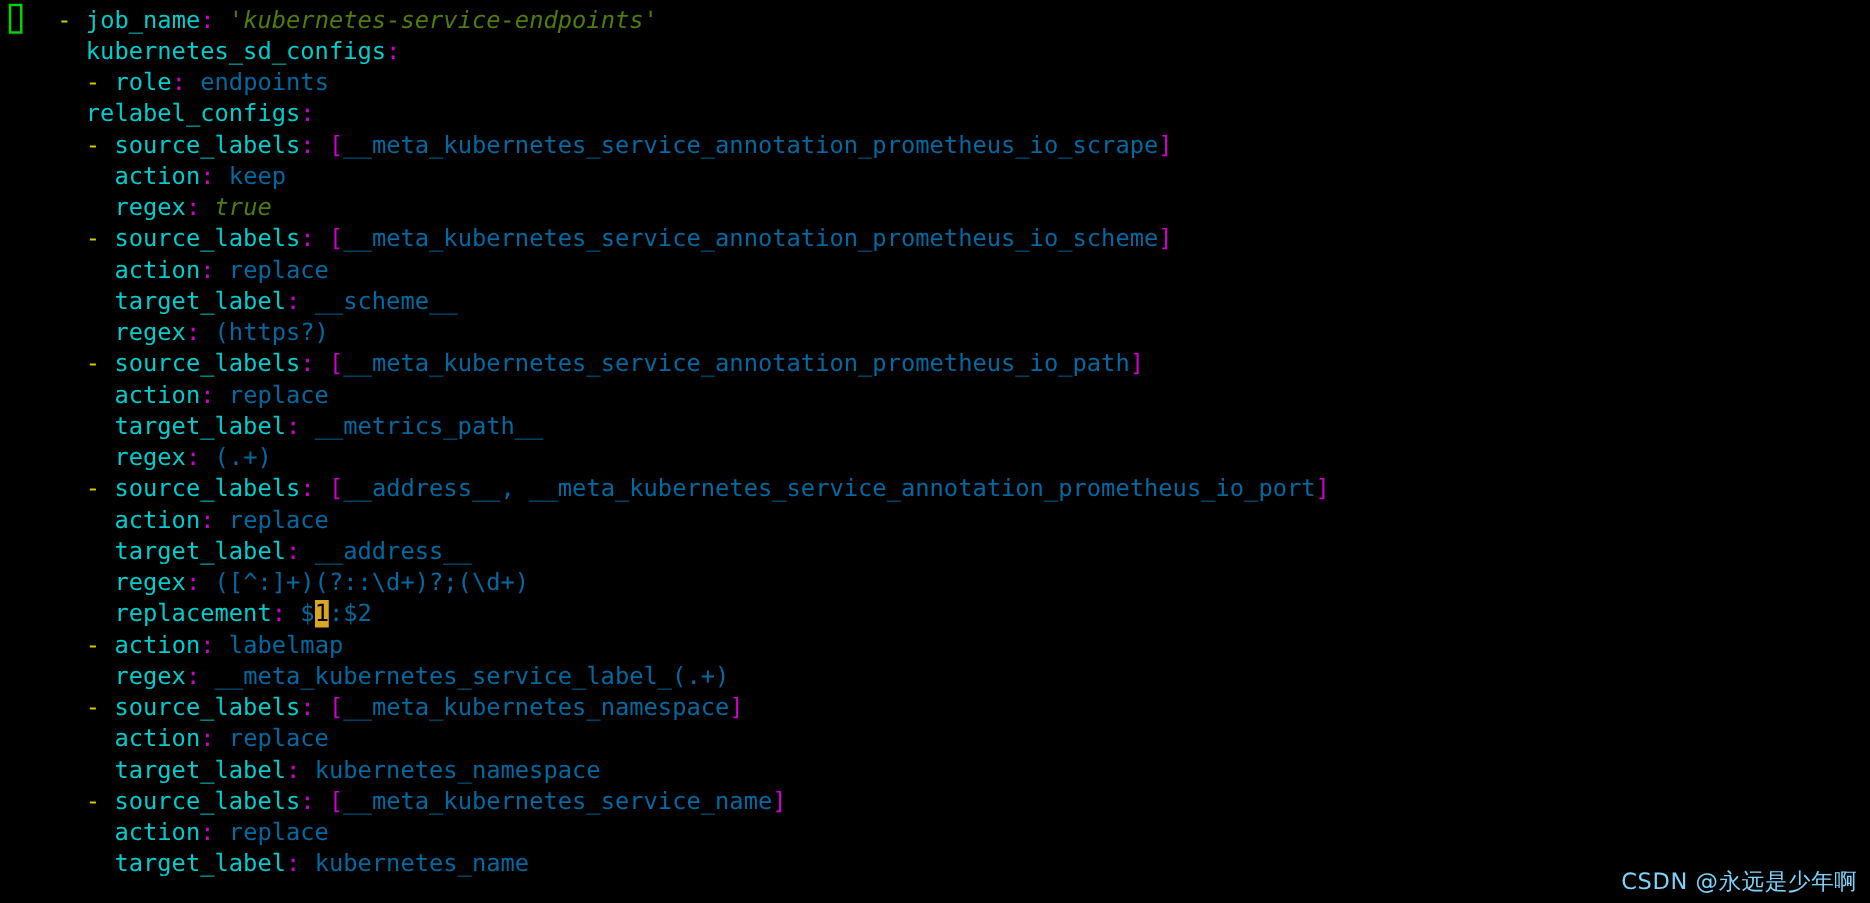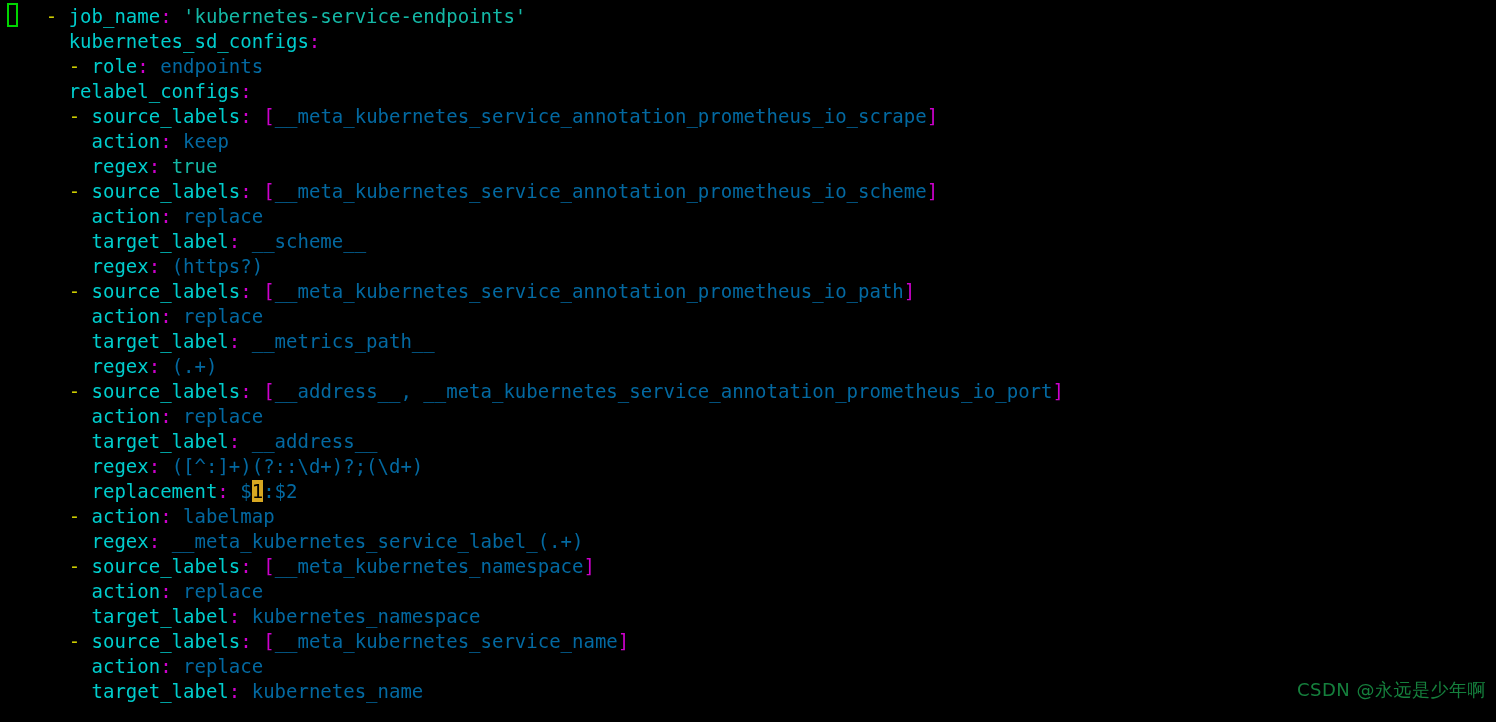--- a/index.html
+++ b/index.html
@@ -46,34 +46,34 @@
     line-height: 25px;
     white-space: pre;
     font-size: 19px;
   }
 
   
   .key      { color: #00cdcd; margin-top: 32px; }
   .colon    { color: #cd00cd; }
   .dash     { color: #cdcd00; }
   .val      { color: #0369a1; }
-  .str      { color: #14b8a6; }
+  .str      { color: #4d7c0f; font-style: italic; }
   .brk      { color: #cd00cd; }
   .plain    { color: #e6e6e6; }
 
   .cursor {
     background: #d7a721;
     color: #000000;
   }
 
   #watermark {
     position: absolute;
     right: 10px;
-    bottom: 20px;
-    color: #15803d;
+    bottom: 4px;
+    color: #7dd3fc;
     font-family: "DejaVu Sans", "Liberation Sans", sans-serif;
     font-size: 18px;
     line-height: 24px;
     white-space: pre;
     letter-spacing: 0.5px;
   }
 </style>
 </head>
 <body>
 

